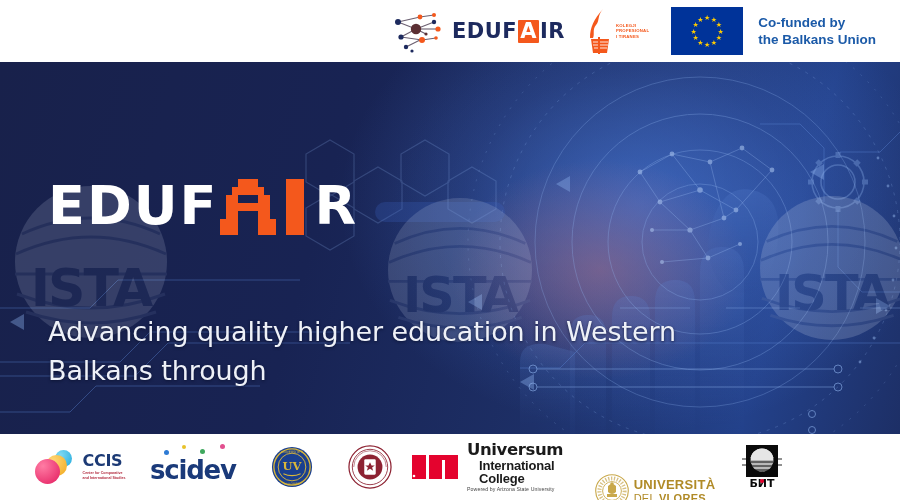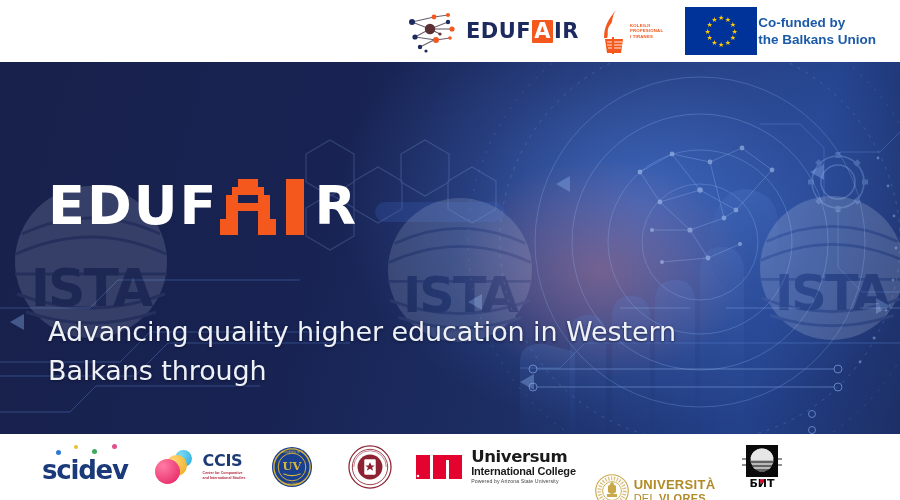--- a/index.html
+++ b/index.html
@@ -35,21 +35,21 @@
 
   
   .kolegji{display:flex;align-items:center;gap:3px;}
   .kolegji svg{display:block;}
   .kolegji-txt{
     font-size:4.3px;font-weight:bold;color:#f4581c;line-height:1.25;
     letter-spacing:.2px;font-family:"Liberation Sans", sans-serif;
   }
 
   
-  .eu{display:flex;align-items:center;gap:1px;}
+  .eu{display:flex;align-items:center;gap:15px;}
   .eu-flag{
     width:72px;height:48px;background:#003399;position:relative;flex:none;
   }
   .eu-star{
     position:absolute;color:#FFCC00;font-size:7px;line-height:7px;
     width:7px;height:7px;text-align:center;
   }
   .eu-text{
     color:#1b5aa8;font-weight:bold;font-size:13.5px;line-height:1.28;
     white-space:nowrap;
@@ -127,21 +127,21 @@
   
   .uk{width:74px;height:42px;}
   
   .seal{width:44px;height:44px;}
 
   
   .uni{display:flex;align-items:center;gap:5px;}
   .uni-mark{width:52px;height:28px;flex:none;}
   .uni-tx{line-height:1.02;}
   .uni-1{font-size:16.5px;font-weight:bold;color:#1a1a1a;letter-spacing:-.4px;font-family:"DejaVu Sans", sans-serif;}
-  .uni-2{font-size:11px;font-weight:bold;color:#1a1a1a;letter-spacing:-.2px;}
+  .uni-2{font-size:13px;font-weight:bold;color:#1a1a1a;letter-spacing:-.2px;margin-left:12px;}
   .uni-3{font-size:5.2px;color:#444;margin-top:2px;letter-spacing:.1px;}
 
   
   .sal{display:flex;align-items:center;gap:5px;margin-top:48px;}
   .sal-crest{width:34px;height:34px;flex:none;}
   .sal-tx{line-height:1.1;color:#b08a26;}
   .sal-1{font-size:13px;font-weight:bold;letter-spacing:.3px;}
   .sal-2{font-size:11px;letter-spacing:.3px;}
   .sal-2 b{font-weight:bold;}
 
@@ -448,42 +448,42 @@
         <span class="w">R</span>
     </div>
 
     <div class="hero-sub">
       <div>Advancing quality higher education in Western Balkans through</div>
     </div>
   </div>
 
   <div class="partners">
 
-    <div class="plogo" style="width:120px;">
-      <div class="scidev">
-        <span class="sd-dot" style="left:14px;top:6px;width:5px;height:5px;background:#2e7bd4;"></span>
-        <span class="sd-dot" style="left:32px;top:1px;width:4px;height:4px;background:#e8c22a;"></span>
-        <span class="sd-dot" style="left:50px;top:5px;width:5px;height:5px;background:#3fa85e;"></span>
-        <span class="sd-dot" style="left:70px;top:0px;width:5px;height:5px;background:#e2508f;"></span>
-        <span class="scidev-word">scidev</span>
-      </div>
-    </div>
-
     <div class="plogo" style="width:108px;">
       <div class="ccis">
         <div class="ccis-balls">
           <span class="ball" style="left:20px;top:0px;width:17px;height:17px;background:radial-gradient(circle at 32% 28%,#7fd9f2,#1fa9dd);"></span>
           <span class="ball" style="left:11px;top:5px;width:21px;height:21px;background:radial-gradient(circle at 32% 28%,#ffd878,#f0a81c);"></span>
           <span class="ball" style="left:0px;top:9px;width:25px;height:25px;background:radial-gradient(circle at 32% 28%,#ff7ca4,#e31c5f);"></span>
         </div>
         <div class="ccis-tx">
           <div class="ccis-big">CCIS</div>
           <div class="ccis-sm">Center for Comparative</div>
           <div class="ccis-sm" style="margin-top:0">and International Studies</div>
         </div>
+      </div>
+    </div>
+
+    <div class="plogo" style="width:120px;">
+      <div class="scidev">
+        <span class="sd-dot" style="left:14px;top:6px;width:5px;height:5px;background:#2e7bd4;"></span>
+        <span class="sd-dot" style="left:32px;top:1px;width:4px;height:4px;background:#e8c22a;"></span>
+        <span class="sd-dot" style="left:50px;top:5px;width:5px;height:5px;background:#3fa85e;"></span>
+        <span class="sd-dot" style="left:70px;top:0px;width:5px;height:5px;background:#e2508f;"></span>
+        <span class="scidev-word">scidev</span>
       </div>
     </div>
 
     <div class="plogo" style="width:76px;justify-content:center;">
       <svg class="uv-seal" viewBox="0 0 44 44">
         <circle cx="22" cy="22" r="21" fill="#1a3f8f"></circle>
         <circle cx="22" cy="22" r="19" fill="none" stroke="#d9b63a" stroke-width="1.4"></circle>
         <circle cx="22" cy="22" r="14.5" fill="none" stroke="#d9b63a" stroke-width="1"></circle>
         <g fill="#d9b63a" font-family="DejaVu Sans, sans-serif" font-size="3.4">
           <text x="22" y="7.6" text-anchor="middle">UNIVERSITETI</text>

